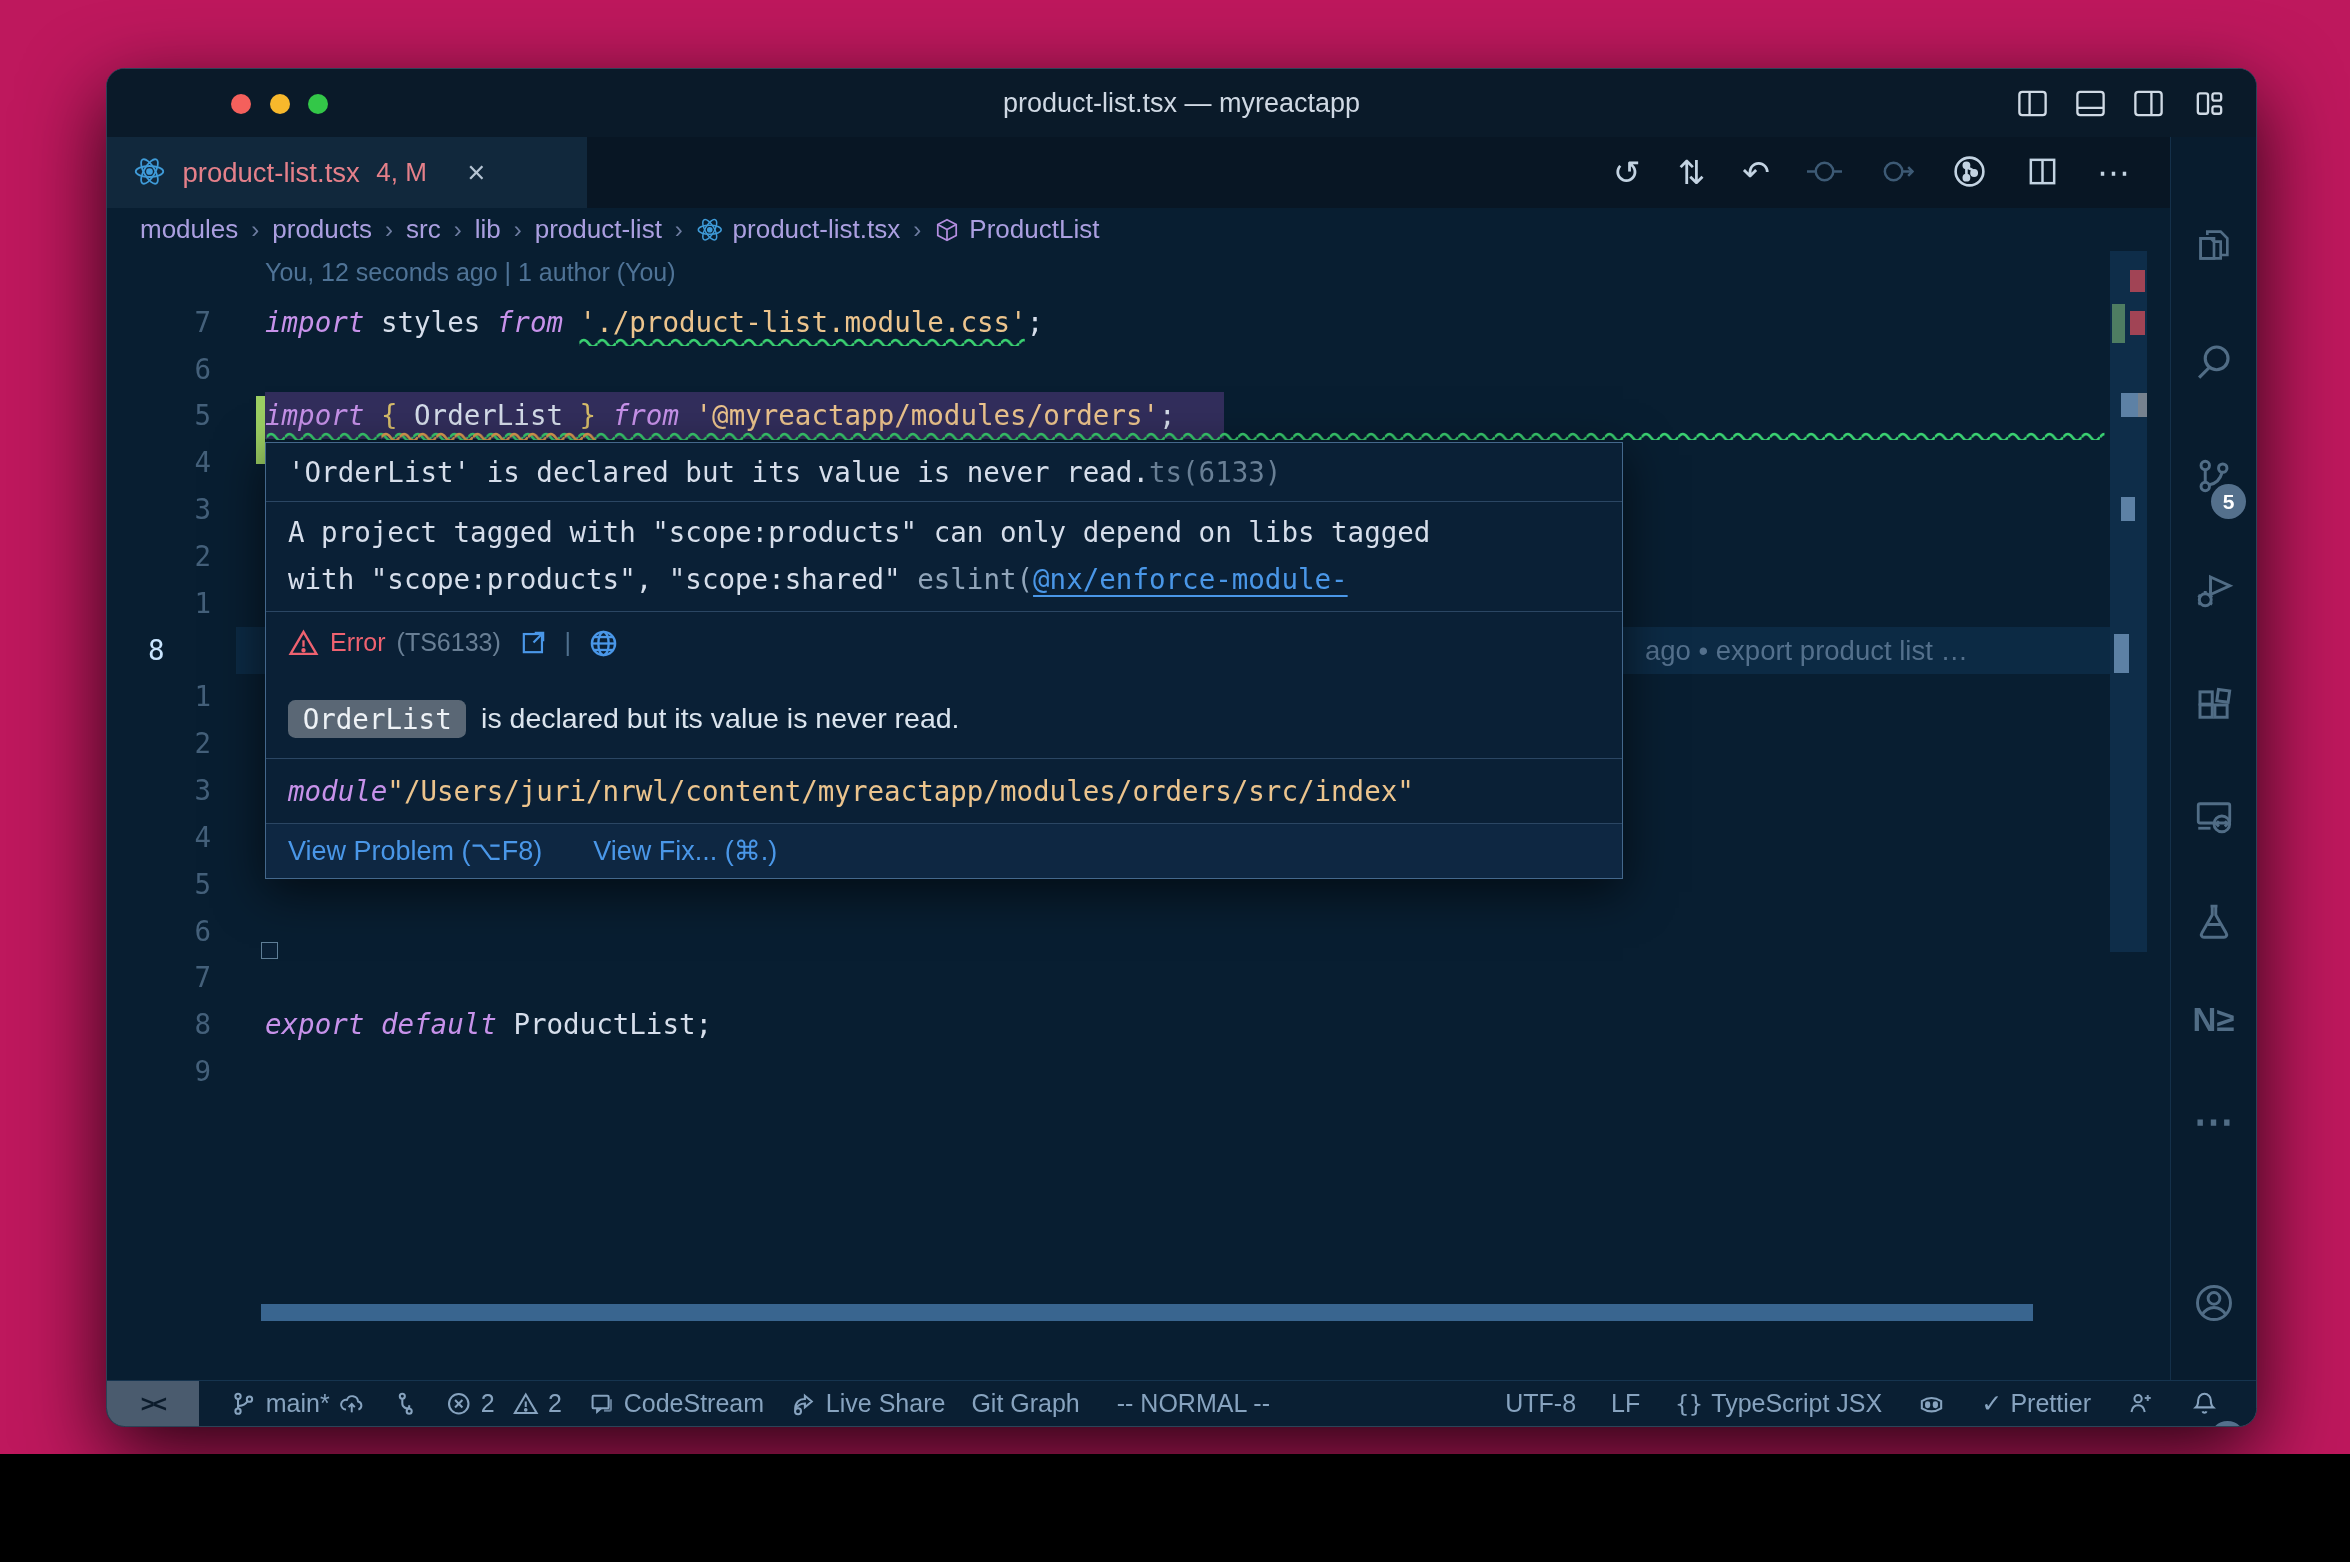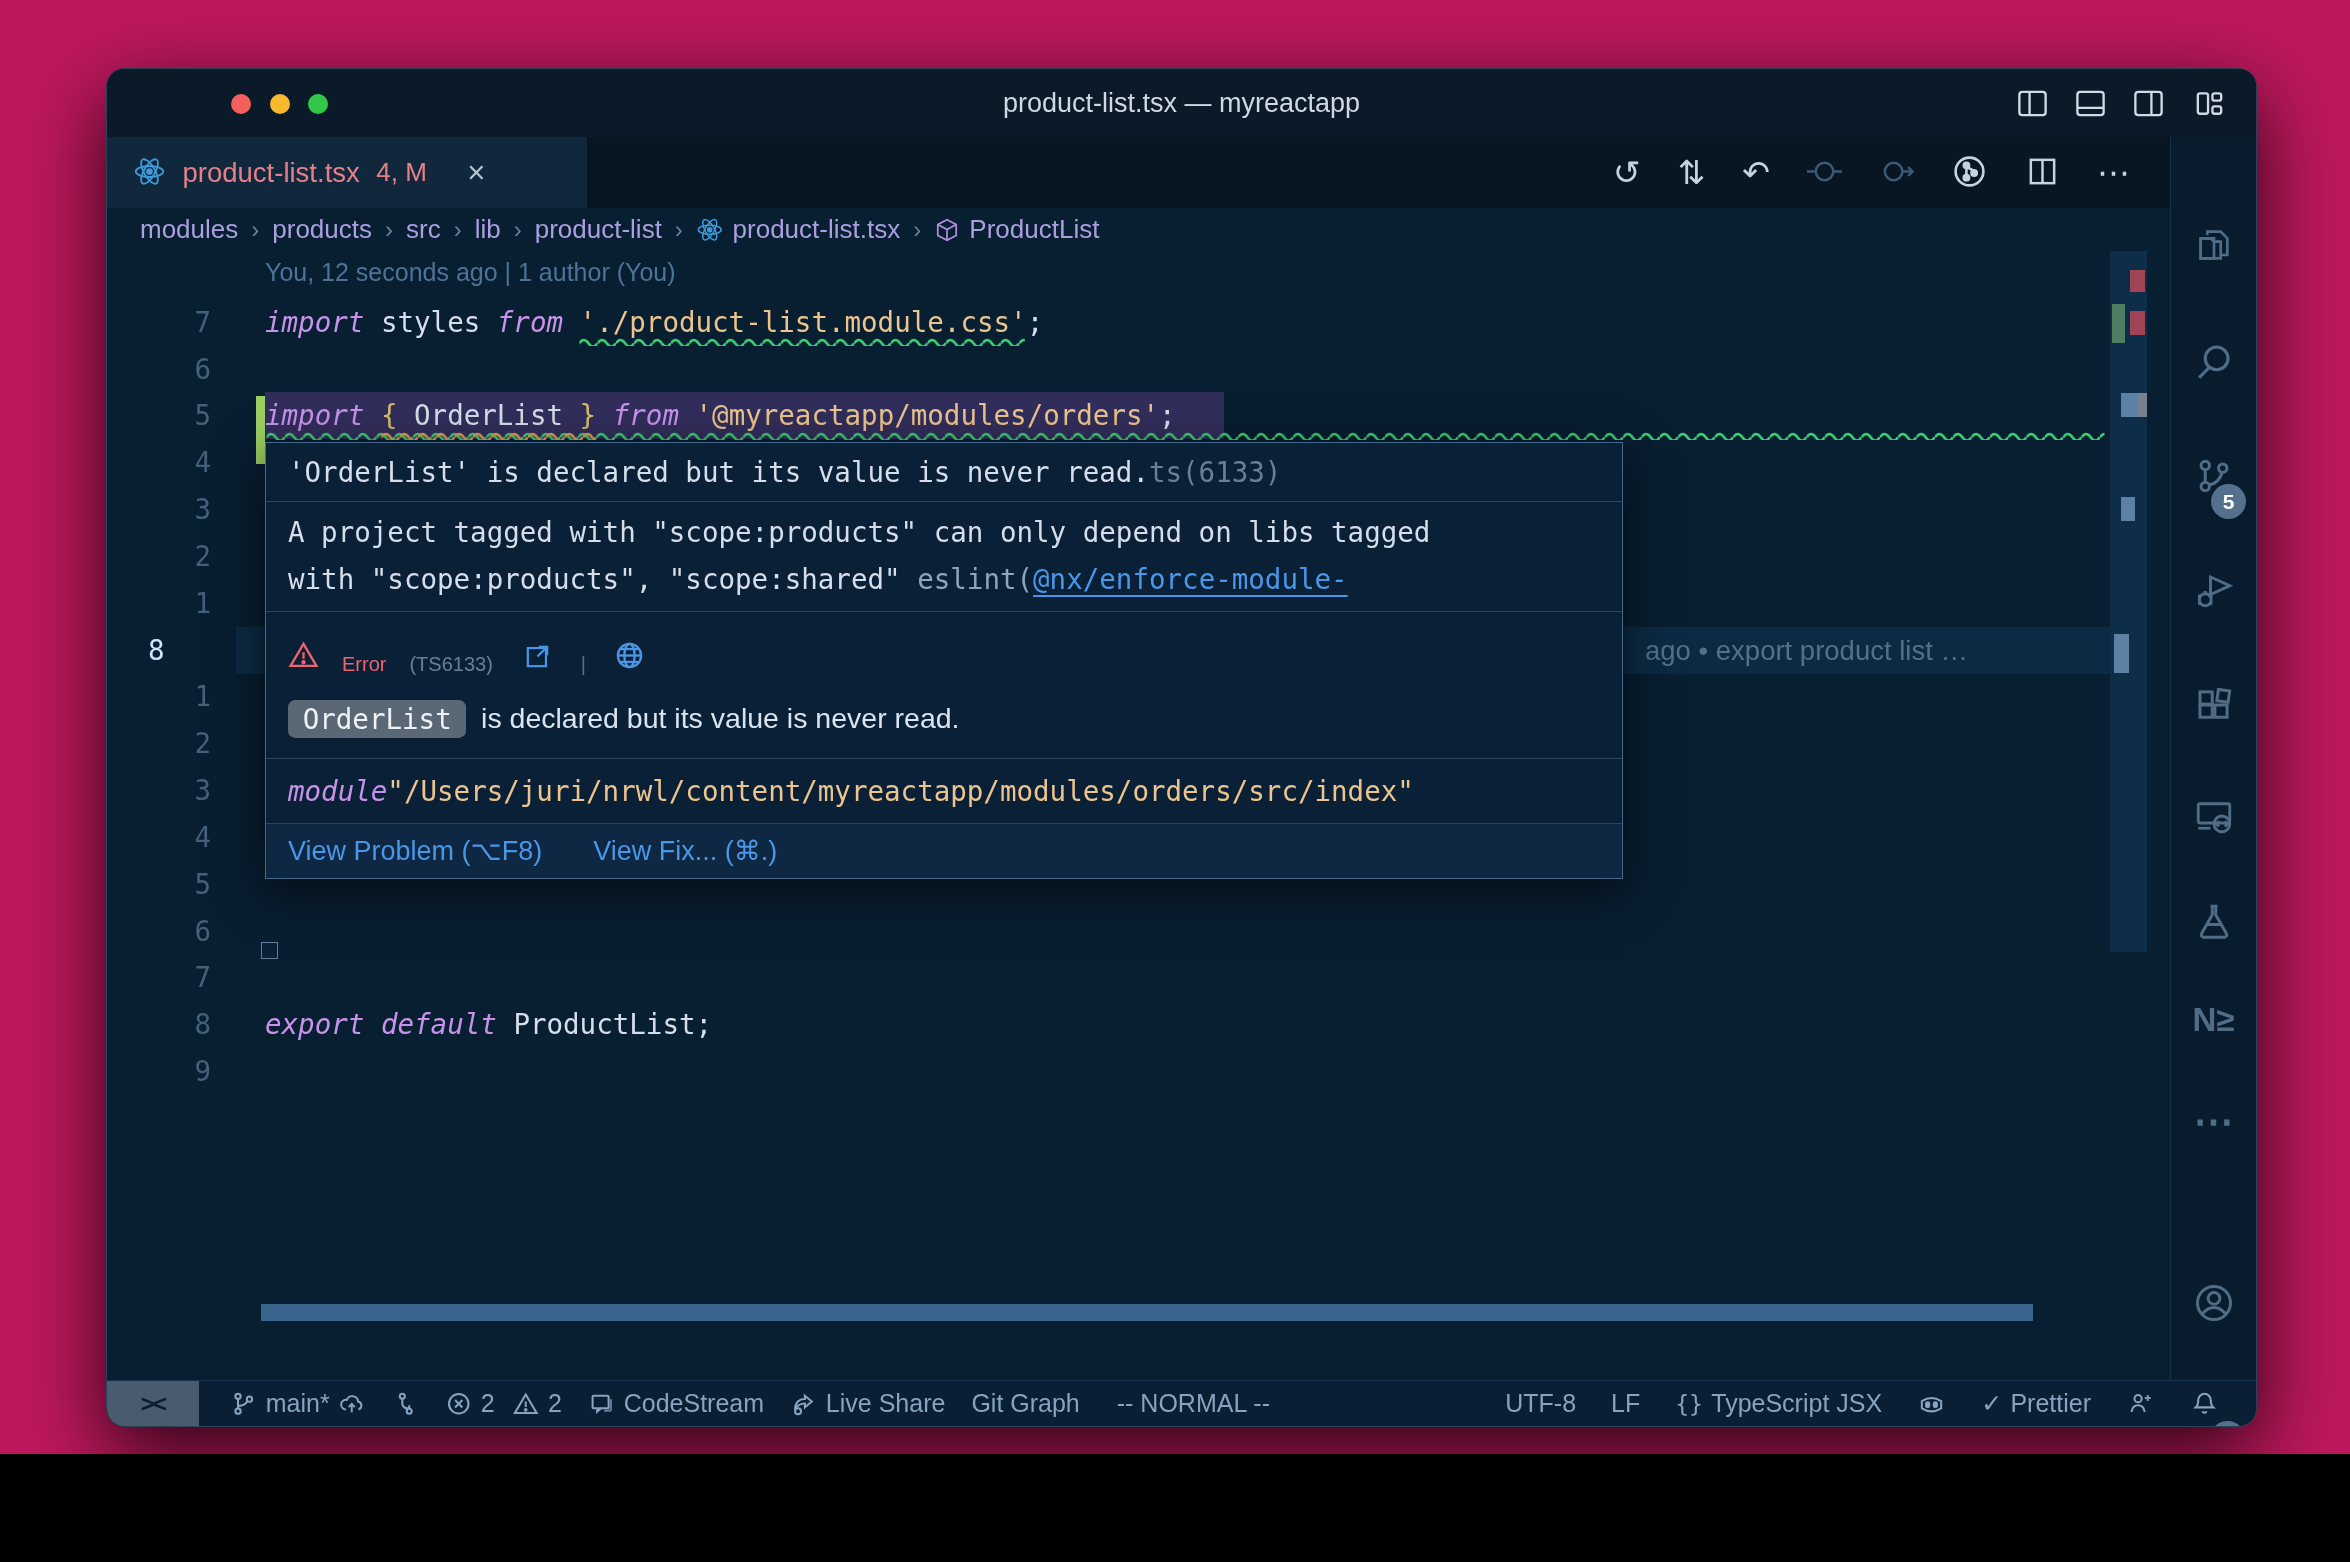--- a/index.html
+++ b/index.html
@@ -76,21 +76,21 @@
   .hscroll{position:absolute;left:154px;top:1053px;width:1772px;height:16.5px;background:#39658f;z-index:6;}
 
   
   .popup{position:absolute;left:158px;top:191px;width:1358px;z-index:30;background:#0a2036;
          border:1.8px solid #44688c;box-shadow:0 13px 46px rgba(0,0,0,.6);box-sizing:border-box;}
   .psec{border-bottom:1.8px solid #2b4663;padding:0 22px;box-sizing:border-box;}
   .phead{height:59px;display:flex;align-items:center;font-size:27.5px;}
   .peslint{padding-top:7.3px;padding-bottom:7.3px;}
   .pline{font-size:27.5px;line-height:47px;white-space:pre;}
   .pstatus{padding-top:16.5px;padding-bottom:20px;}
-  .prow{display:flex;align-items:flex-end;gap:23px;font-size:20px;height:48px;}
+  .prow{display:flex;align-items:flex-start;gap:11px;font-size:25px;height:48px;}
   .perr{color:var(--error);}
   .pcode{color:var(--dimfg);}
   .psep{color:#50708e;margin:0 5.5px;}
   .prow2{display:flex;align-items:center;gap:14.7px;margin-top:24px;font-size:28.5px;color:#dbe4ee;}
   .chip{background:#5a6775;color:#eef2f6;border-radius:7.3px;padding:2.8px 14.7px;font-size:27.5px;}
   .pmod{height:65px;display:flex;align-items:center;font-size:27.5px;}
   .pactions{padding:11px 22px;background:#0e2742;display:flex;gap:51px;font-size:27px;}
   .pactions a{color:var(--accent);cursor:pointer;}
   .grip{position:absolute;left:154px;top:691px;width:14.7px;height:14.7px;background:#0a2036;
         border:1.8px solid #5f7e97;z-index:30;}

